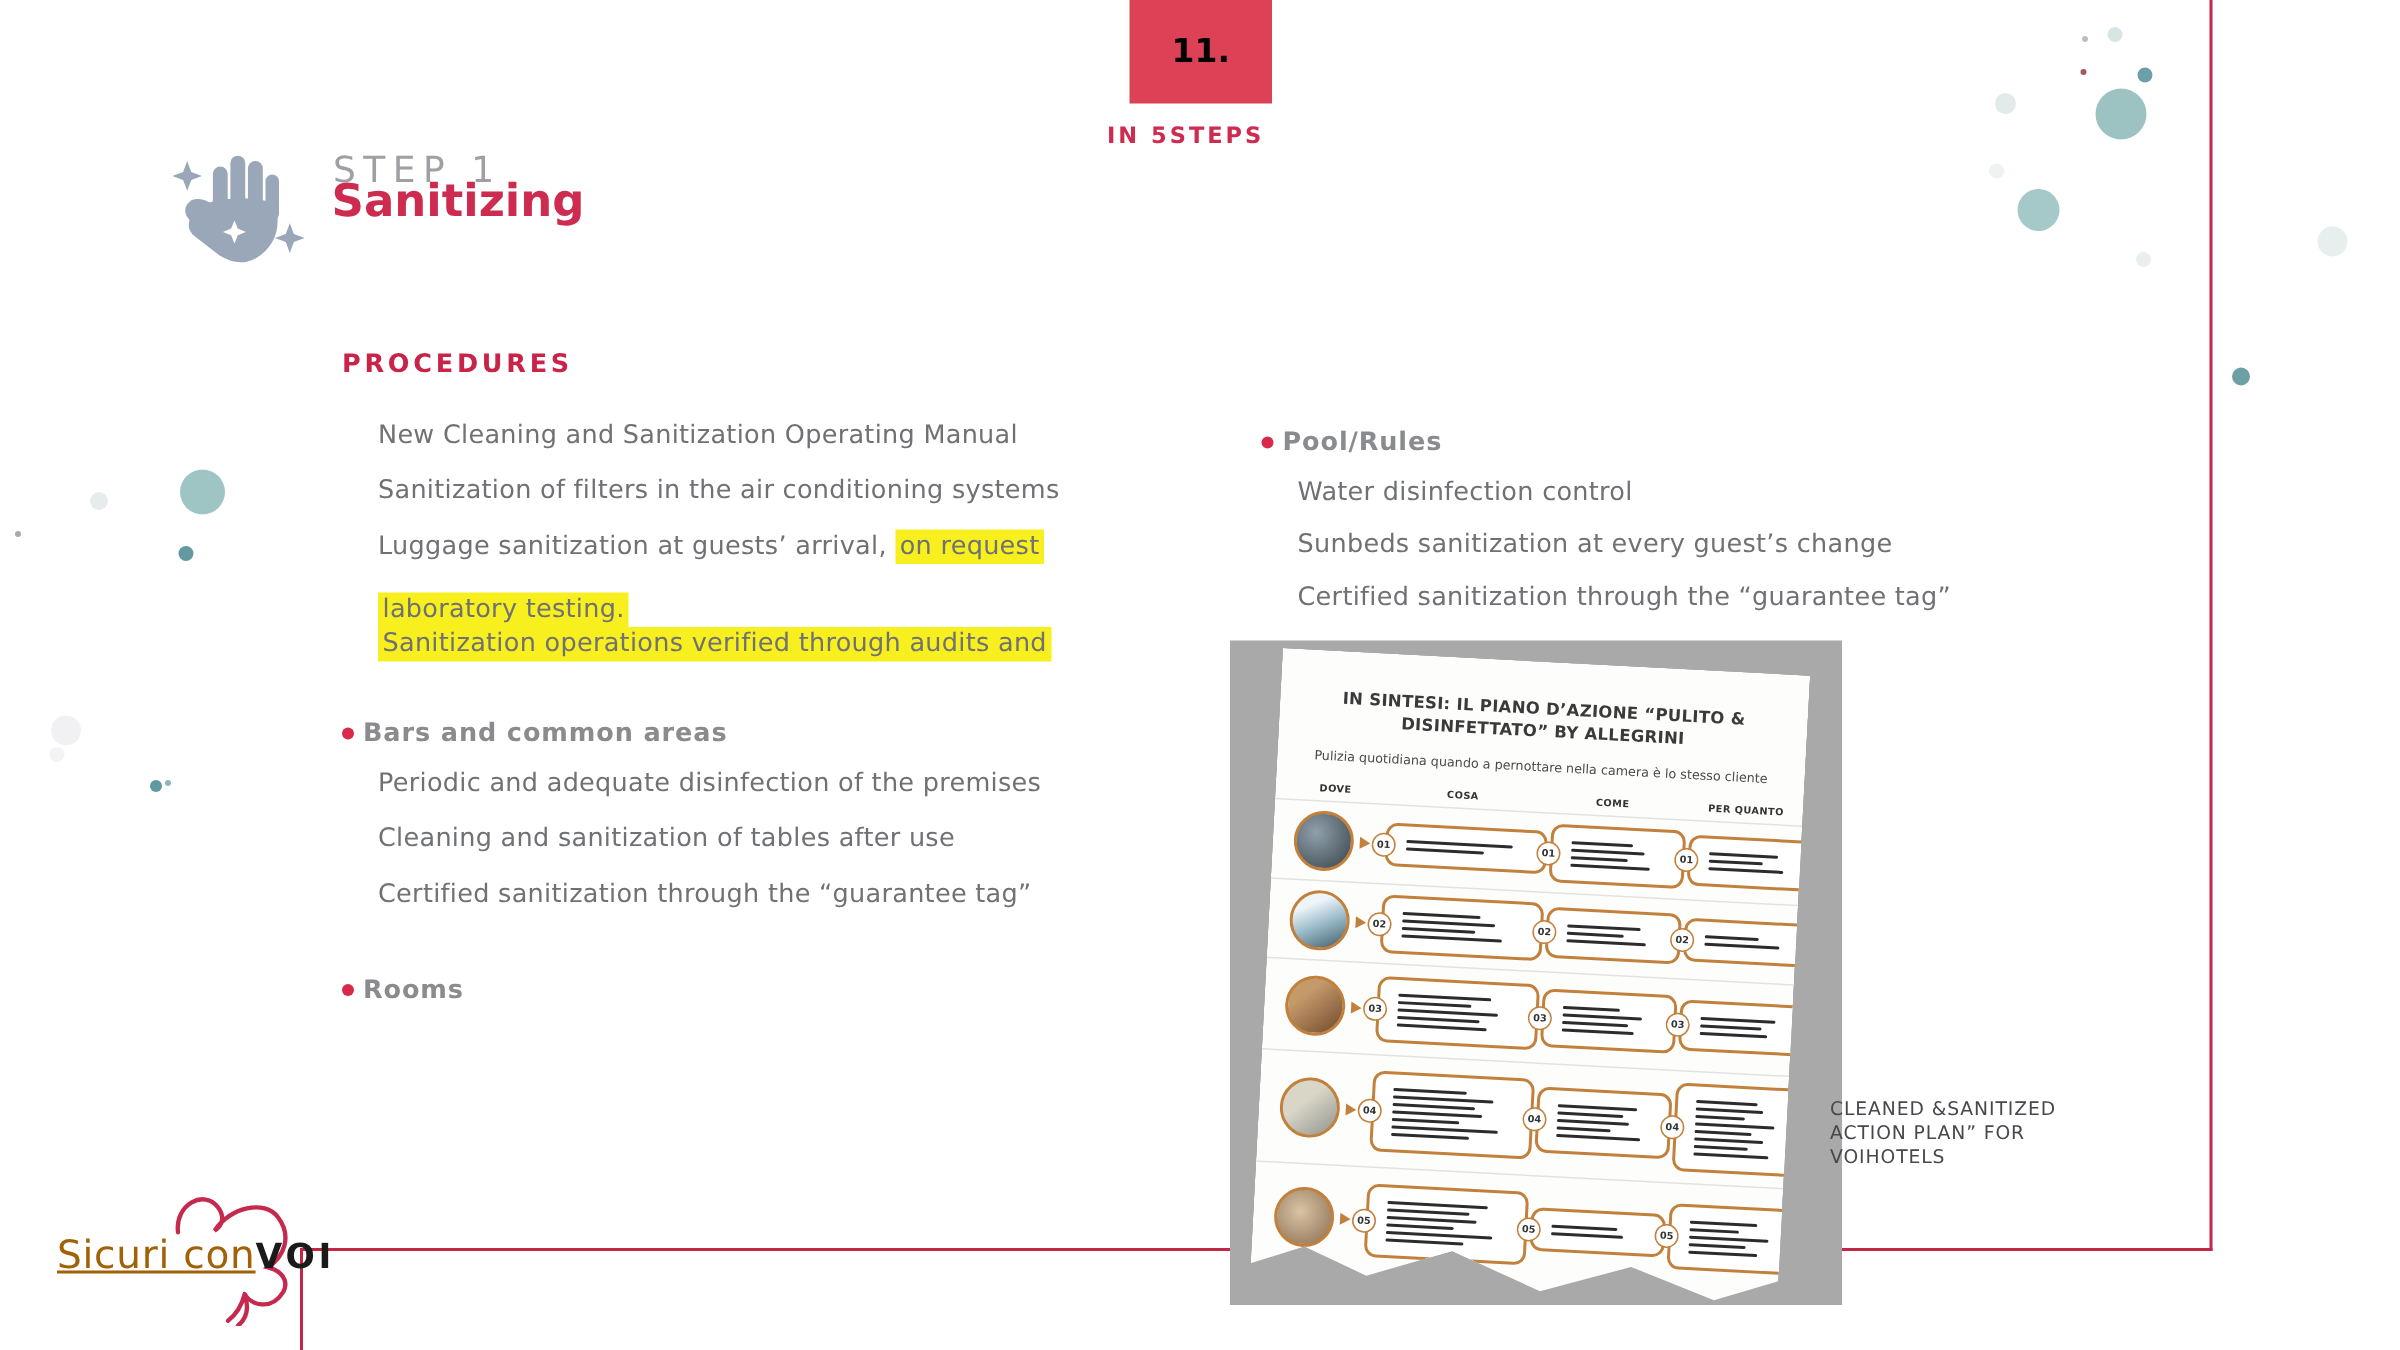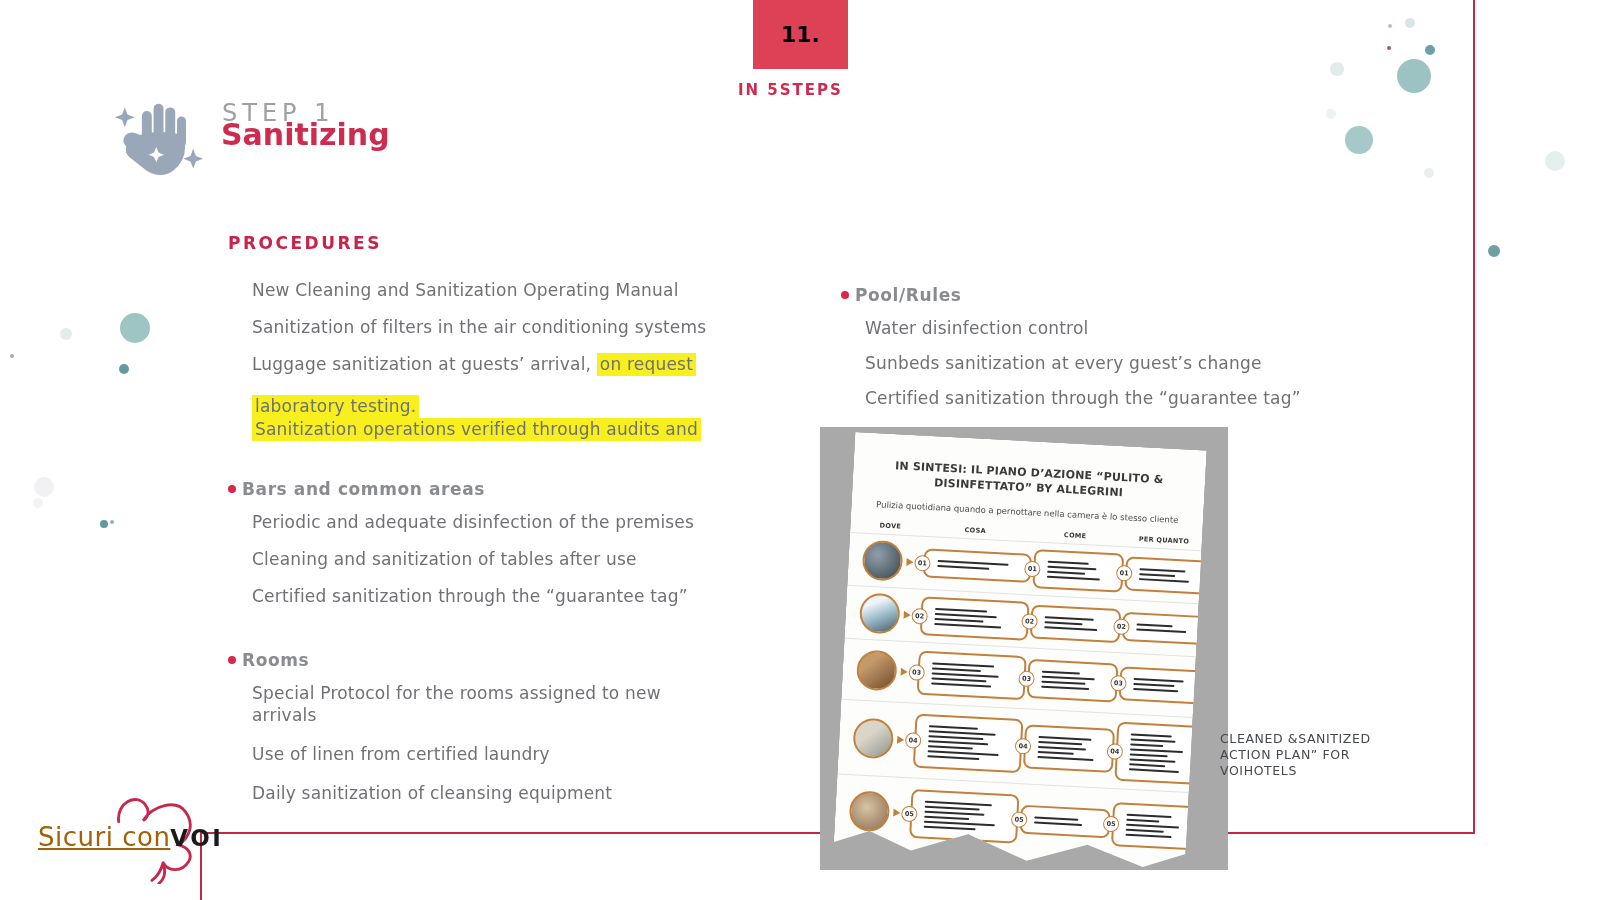--- a/index.html
+++ b/index.html
@@ -164,25 +164,20 @@
         <div class="item"><span>Periodic and adequate disinfection of the premises</span></div>
         <div class="item"><span>Cleaning and sanitization of tables after use</span></div>
         <div class="item"><span>Certified sanitization through the “guarantee tag”</span></div>
       </div>
   </div>
   <div class="section" id="sec2">
     <div class="sec-title">
       <span class="bullet"></span>
       <span class="sec-title-label">Rooms</span>
     </div>
-    <div class="sec-items">
-        <div class="item"><span>Special Protocol for the rooms assigned to new arrivals</span></div>
-        <div class="item"><span>Use of linen from certified laundry</span></div>
-        <div class="item"><span>Daily sanitization of cleansing equipment</span></div>
-      </div>
   </div>
   <div class="section" id="sec3">
     <div class="sec-title">
       <span class="bullet"></span>
       <span class="sec-title-label">Pool/Rules</span>
     </div>
     <div class="sec-items">
         <div class="item"><span>Water disinfection control</span></div>
         <div class="item"><span>Sunbeds sanitization at every guest’s change</span></div>
         <div class="item"><span>Certified sanitization through the “guarantee tag”</span></div>

